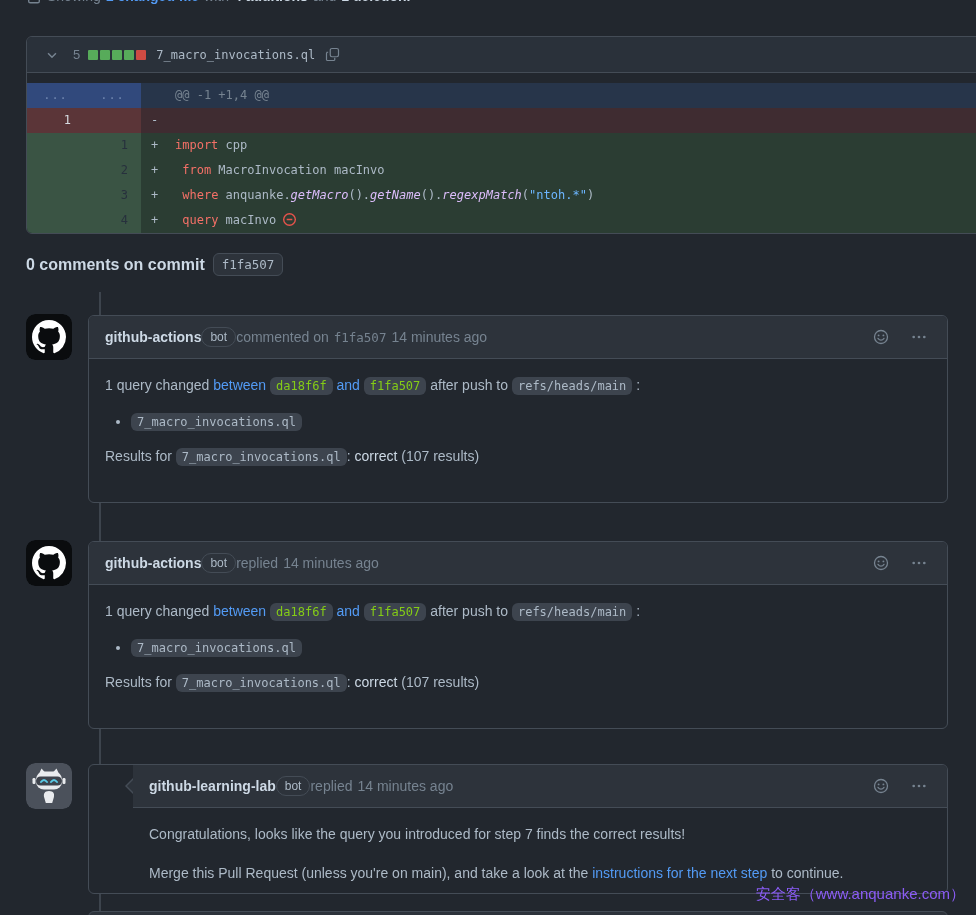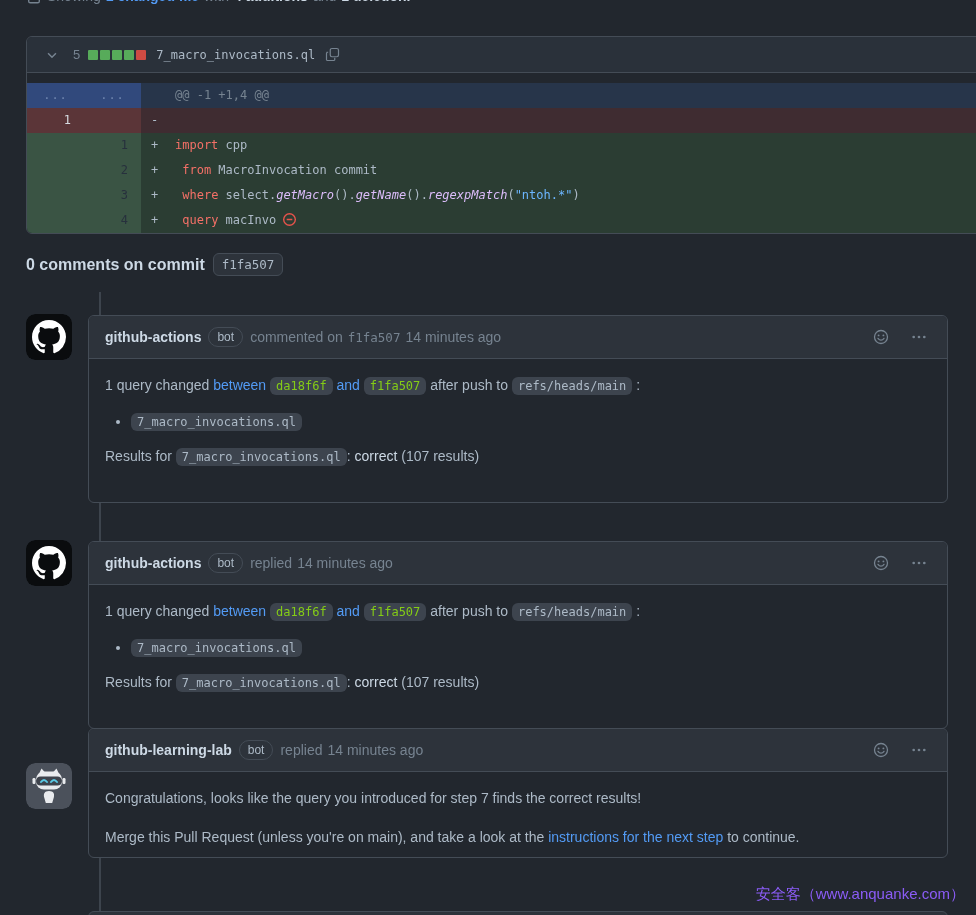--- a/index.html
+++ b/index.html
@@ -58,21 +58,21 @@
                  color:#adbac7; background:#2d333b; border:1px solid #444c56; border-radius:6px;
                  padding:3px 8px; margin-left:8px; }
 
   .thread-line { position:absolute; left:99px; top:292px; width:2px; height:623px; background:#3d444d; }
 
   
   .avatar { position:absolute; left:26px; width:46px; height:46px; border-radius:9px; overflow:hidden; cursor:pointer; }
   .comment-box { position:absolute; left:88px; width:860px; background:#22272e;
                  border:1px solid #444c56; border-radius:6px; overflow:hidden; }
   .c-header { position:relative; height:43px; background:#2d333b; border-bottom:1px solid #444c56;
-              display:flex; align-items:center; padding:0 16px; gap:7px; color:#768390; font-size:14px;justify-content:flex-end; }
+              display:flex; align-items:center; padding:0 16px; color:#768390; font-size:14px;justify-content:flex-end; }
   .c-name { color:#cdd9e5; font-weight:bold; cursor:pointer; }
   .bot-badge { font-size:12px; color:#adbac7; border:1px solid #444c56; border-radius:12px;
                padding:1px 8px; line-height:16px; }
   .c-meta { display:flex; gap:5px; align-items:center; cursor:pointer; }
   .c-meta .mono { font-size:12.5px; }
   .c-actions { margin-left:auto; display:flex; align-items:center; gap:22px; color:#768390; padding-right:4px; }
   .c-actions svg { cursor:pointer; }
   .caret { position:absolute; top:13px; left:-8px; width:0; height:0;
            border:8px solid transparent; border-left:0; border-right:8px solid #444c56; }
   .caret::after { content:""; position:absolute; top:-7px; left:1.5px; width:0; height:0;
@@ -141,26 +141,26 @@
         <span class="dcode"><span class="sign">-</span></span>
       </div>
       <div class="drow add">
         <span class="gut"></span>
         <span class="gut">1</span>
         <span class="dcode"><span class="sign">+</span><span></span><span class="kw">import</span><span> cpp</span></span>
       </div>
       <div class="drow add">
         <span class="gut"></span>
         <span class="gut">2</span>
-        <span class="dcode"><span class="sign">+</span><span> </span><span class="kw">from</span><span> MacroInvocation commit</span></span>
+        <span class="dcode"><span class="sign">+</span><span> </span><span class="kw">from</span><span> MacroInvocation macInvo</span></span>
       </div>
       <div class="drow add">
         <span class="gut"></span>
         <span class="gut">3</span>
-        <span class="dcode"><span class="sign">+</span><span> </span><span class="kw">where</span><span> select.</span><span class="meth">getMacro</span><span>().</span><span class="meth">getName</span><span>().</span><span class="meth">regexpMatch</span><span>(</span><span class="str">"ntoh.*"</span><span>)</span></span>
+        <span class="dcode"><span class="sign">+</span><span> </span><span class="kw">where</span><span> anquanke.</span><span class="meth">getMacro</span><span>().</span><span class="meth">getName</span><span>().</span><span class="meth">regexpMatch</span><span>(</span><span class="str">"ntoh.*"</span><span>)</span></span>
       </div>
       <div class="drow add">
         <span class="gut"></span>
         <span class="gut">4</span>
         <span class="dcode"><span class="sign">+</span><span> </span><span class="kw">query</span><span> macInvo</span><span class="nonewline"><svg width="15" height="15" viewBox="0 0 16 16">
                 <circle cx="8" cy="8" r="6.2" fill="none" stroke="#e5534b" stroke-width="1.5"></circle>
                 <path d="M5 8h6" stroke="#e5534b" stroke-width="1.5"></path>
               </svg></span></span>
       </div>
     </div>
@@ -289,21 +289,21 @@
       <path d="M34 13 L30.5 5.5 L26 10.5 Z" fill="#e9ebee"></path>
       <rect x="10" y="8.5" width="26" height="18" rx="8" fill="#e9ebee"></rect>
       <rect x="10" y="13.5" width="26" height="9" rx="4.5" fill="#3e434c"></rect>
       <path d="M15 19 q3 -4.2 6 0" stroke="#59c8e3" stroke-width="2" fill="none" stroke-linecap="round"></path>
       <path d="M25 19 q3 -4.2 6 0" stroke="#59c8e3" stroke-width="2" fill="none" stroke-linecap="round"></path>
       <rect x="6.5" y="15" width="3" height="6" rx="1.2" fill="#e9ebee"></rect>
       <rect x="36.5" y="15" width="3" height="6" rx="1.2" fill="#e9ebee"></rect>
       <path d="M23 28 c4.5 0 5.8 2.8 4.8 6.6 l-1.6 5.4 h-6.4 l-1.6 -5.4 c-1 -3.8 .3 -6.6 4.8 -6.6 z" fill="#e9ebee"></path>
     </svg>
   </div>
-  <article class="comment-box" style="top:728px; height:130px;">
+  <article class="comment-box" style="top:764px; height:130px;padding-left:44px;">
     <div class="c-header">
       <span class="caret"></span>
       <strong class="c-name">github-learning-lab</strong>
       <span class="bot-badge">bot</span>
       <span class="c-meta">
         <span>replied</span>
         <span>14 minutes ago</span>
       </span>
       <span class="c-actions">
         <svg width="16" height="16" viewBox="0 0 16 16">

